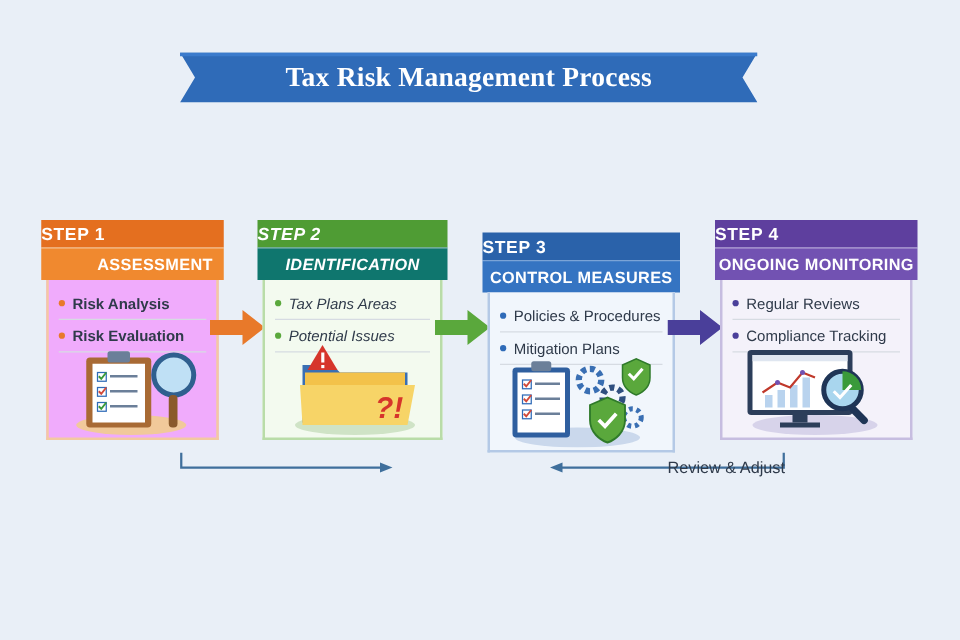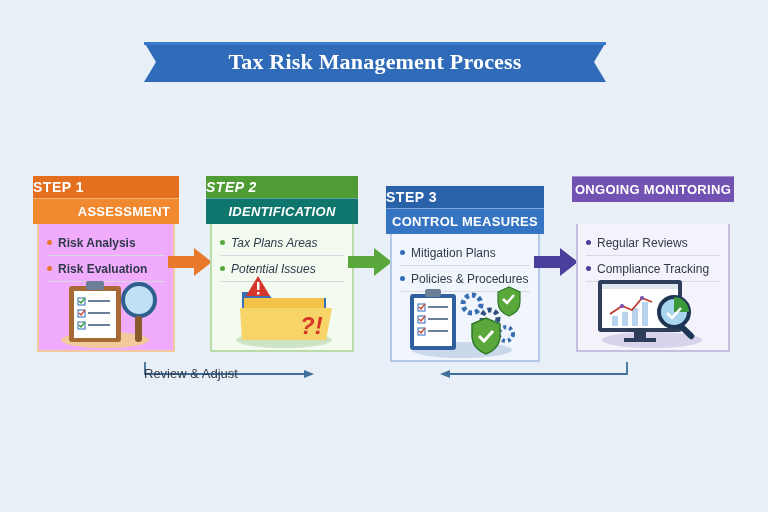--- a/index.html
+++ b/index.html
@@ -40,21 +40,21 @@
     border-bottom: 1px solid #d6dbe2; white-space: nowrap;
   }
   .bullets li .dot {
     display: inline-block; width: 5px; height: 5px; border-radius: 50%;
     margin-right: 6px; vertical-align: middle; position: relative; top: -1px;
   }
   .illus { position: absolute; left: 0; right: 0; bottom: 2px; height: 72px; }
   .arrow { position: absolute; top: 248px; }
   .review { position: absolute; left: 144px; top: 362px; width: 484px; height: 22px; }
   .review-label {
-    position: absolute; left: 0; width: 100%; top: 4px; text-align: left;
+    position: absolute; left: 0; width: 100%; top: 4px; text-align: right;
     font-size: 13px; color: #2f3a4a;
   }
 </style>
 </head>
 <body>
 
 <div class="banner">
   <svg width="462" height="40" viewBox="0 0 462 40">
     <polygon points="0,0 462,0 450,20 462,40 0,40 12,20" fill="#2f6bb8"></polygon>
     <polygon points="0,0 462,0 462,3 0,3" fill="#3b7bcc"></polygon>
@@ -121,22 +121,22 @@
 
 <svg class="arrow" style="left:348px;" width="44" height="28" viewBox="0 0 44 28">
   <polygon points="0,8 26,8 26,0 44,14 26,28 26,20 0,20" fill="#5aa83c"></polygon>
 </svg>
 
 <div class="step" style="left:386px;width:158px;margin-top:10px;">
   <div class="step-head" style="background:#2a62aa;">STEP 3</div>
   <div class="step-sub" style="background:#3574c2;">CONTROL MEASURES</div>
   <div class="step-body" style="border-color:#b4c9e6;background:#f1f6fc;">
     <ul class="bullets">
+      <li><span class="dot" style="background:#2f6bb8;"></span><span>Policies &amp; Procedures</span></li>
       <li><span class="dot" style="background:#2f6bb8;"></span><span>Mitigation Plans</span></li>
-      <li><span class="dot" style="background:#2f6bb8;"></span><span>Policies &amp; Procedures</span></li>
     </ul>
     <div class="illus">
       <svg width="150" height="72" viewBox="0 0 150 72">
         <ellipse cx="70" cy="64" rx="50" ry="8" fill="#cad8ec"></ellipse>
         <rect x="18" y="8" width="46" height="56" rx="3" fill="#2f5f9f"></rect>
         <rect x="22" y="12" width="38" height="48" fill="#fff"></rect>
         <rect x="33" y="3" width="16" height="8" rx="2" fill="#6b7f99"></rect>
         <rect x="26" y="18" width="7" height="7" fill="#fff" stroke="#2f6bb8"></rect>
           <path d="M27 21 l2 2 l4 -5" stroke="#d24a3a" stroke-width="1.5" fill="none"></path>
         <rect x="36" y="20" width="20" height="2" fill="#6b7f99"></rect>
@@ -156,20 +156,21 @@
       </svg>
     </div>
   </div>
 </div>
 
 <svg class="arrow" style="left:534px;" width="44" height="28" viewBox="0 0 44 28">
   <polygon points="0,8 26,8 26,0 44,14 26,28 26,20 0,20" fill="#4a3f9a"></polygon>
 </svg>
 
 <div class="step" style="left:572px;width:162px;">
+  <div class="step-head" style="background:#5e3f9e;">STEP 4</div>
   <div class="step-sub" style="background:#7252b2;">ONGOING MONITORING</div>
   <div class="step-body" style="border-color:#c6bde0;background:#f4f2fa;">
     <ul class="bullets">
       <li><span class="dot" style="background:#4a3f9a;"></span><span>Regular Reviews</span></li>
       <li><span class="dot" style="background:#4a3f9a;"></span><span>Compliance Tracking</span></li>
     </ul>
     <div class="illus">
       <svg width="154" height="72" viewBox="0 0 154 72">
         <ellipse cx="74" cy="64" rx="50" ry="8" fill="#d7d3ea"></ellipse>
         <rect x="20" y="4" width="84" height="52" rx="3" fill="#2c3e5a"></rect>

